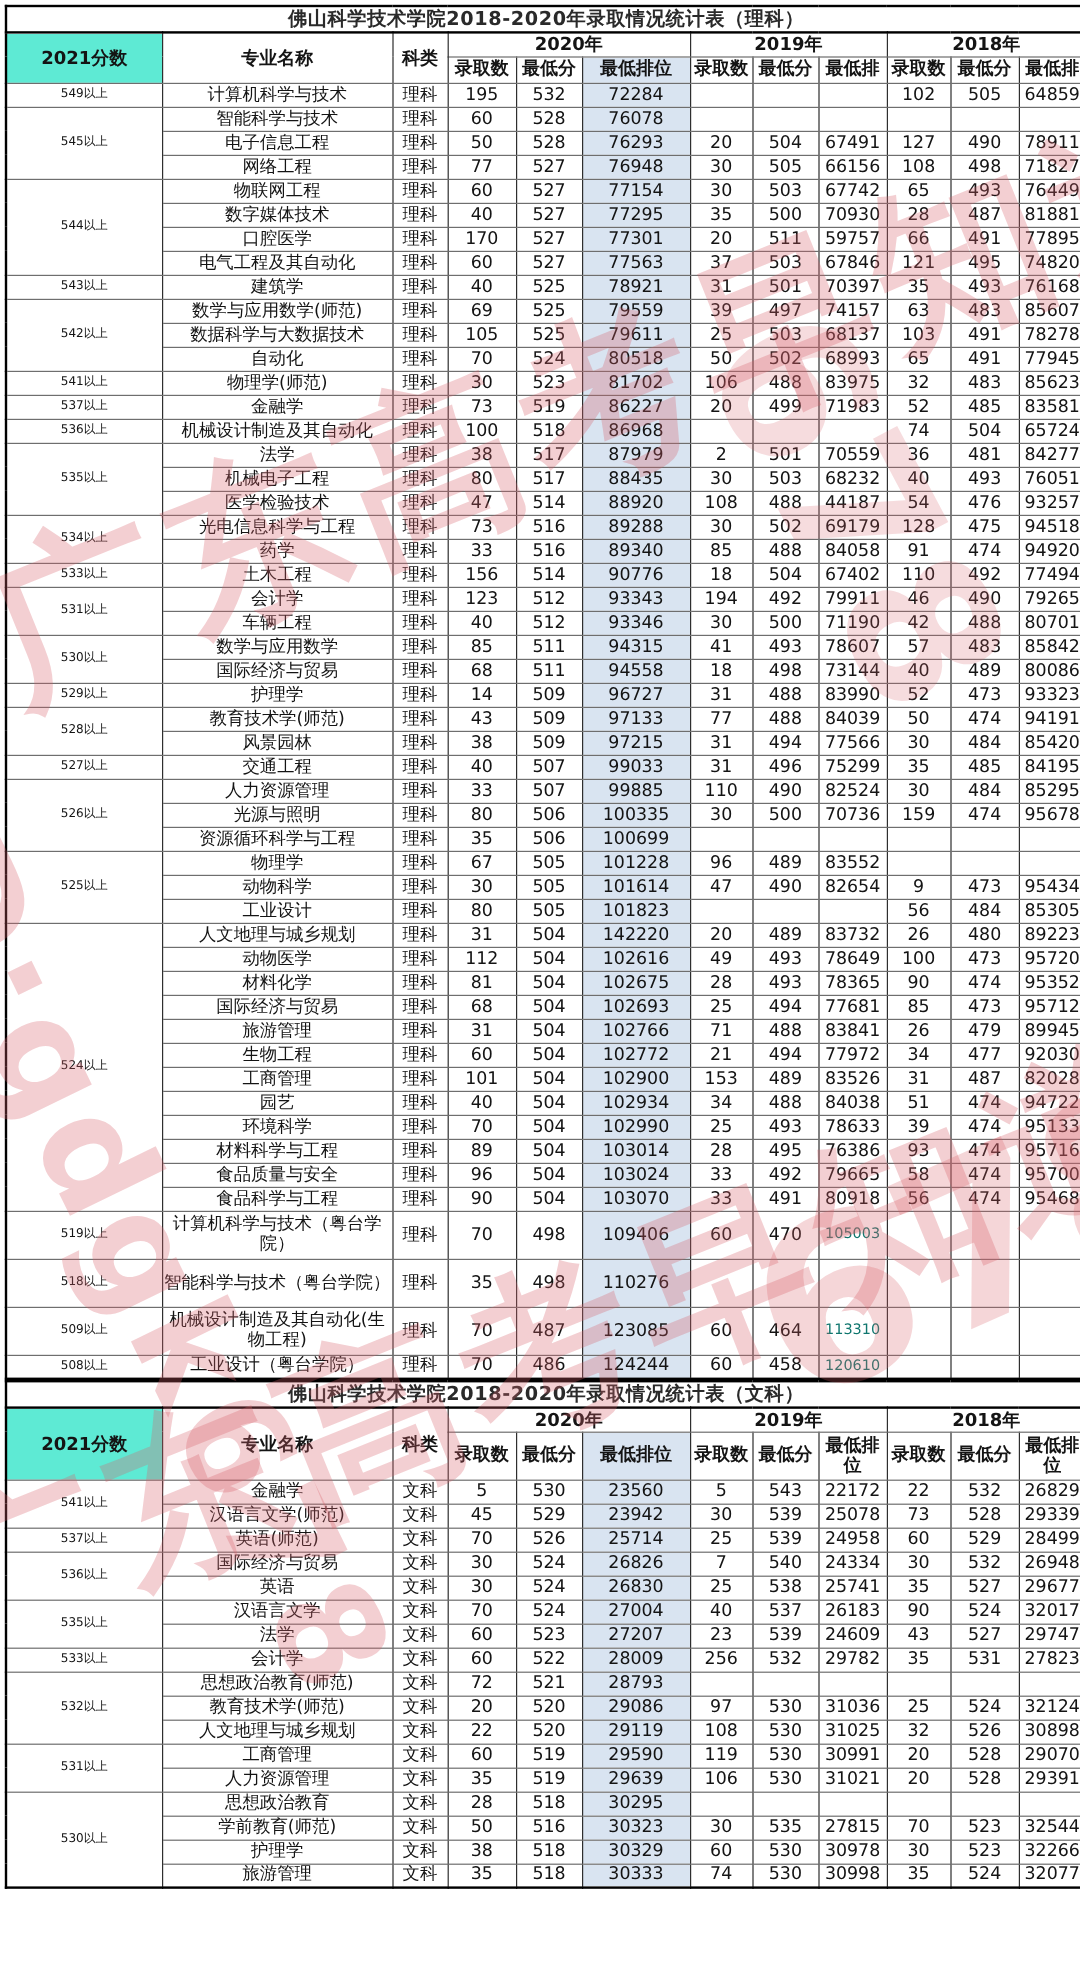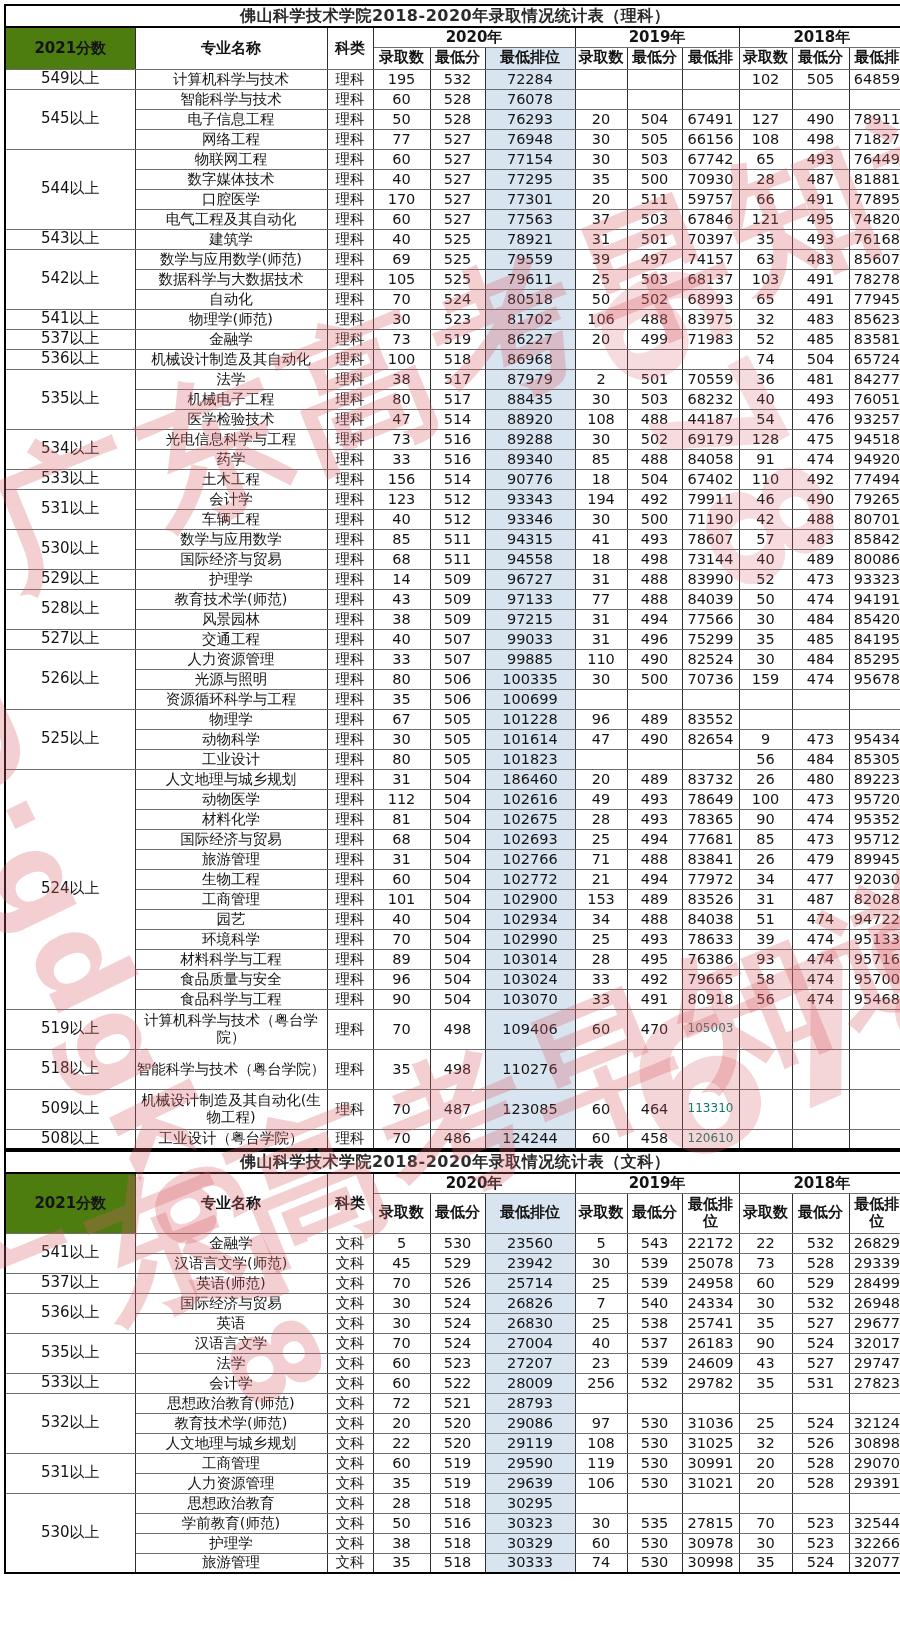--- a/index.html
+++ b/index.html
@@ -15,28 +15,28 @@
     border-top:1px solid #6e6e6e;border-bottom:1px solid #6e6e6e;
     text-align:center;vertical-align:middle;overflow:hidden;
     padding:0 1px;color:#141414;font-size:14.5px;line-height:1.15;
     white-space:normal;word-break:break-all;
   }
   tr.t-title td{border:2px solid #000;font-size:16px;font-weight:600;height:20px;color:#2a2a2a;letter-spacing:.5px;}
   tr.hdr td{font-weight:700;font-size:15px;}
   tr.hdr1{height:20px;}
   table.science tr.hdr2{height:22px;}
   table.arts tr.hdr2{height:40px;}
-  td.shade{background:#4d7c0f;}
+  td.shade{background:#5eead4;}
   td.hl{background:#d9e4f1;}
   tr.gs td{border-top:1.6px solid #000;}
   table.science tr.data{height:20px;}
   table.arts tr.data{height:20px;}
   tr.tall{height:40px !important;}
   table.science tr.tall{height:40px;}
-  td.score{font-size:15px;margin-top:20px;}
+  td.score{font-size:10px;margin-top:20px;}
   td.major{font-size:14.5px;}
   td.v-small{font-size:12px;color:#0f766e;}
   .watermark-layer{position:absolute;left:0;top:0;width:900px;height:1638px;overflow:hidden;pointer-events:none;z-index:6;}
   .wm{position:absolute;font-weight:700;color:rgba(216,95,106,0.30);white-space:nowrap;line-height:1;}
   .wm1{font-size:148px;letter-spacing:10px;left:-30px;top:468px;transform:rotate(-22deg);transform-origin:0 0;}
   .wm2{font-size:118px;letter-spacing:6px;left:-15px;top:635px;transform:rotate(64deg);transform-origin:0 0;}
   .wm3{font-size:148px;letter-spacing:10px;left:-80px;top:1262px;transform:rotate(-22deg);transform-origin:0 0;}
   .wm4{font-size:188px;left:600px;top:1028px;transform:rotate(-24deg);transform-origin:0 0;color:rgba(216,95,106,0.26);}
   .wm5{font-size:165px;left:705px;top:235px;transform:rotate(62deg);transform-origin:0 0;color:rgba(216,95,106,0.22);}
 </style>
@@ -555,21 +555,21 @@
             <td>56</td>
             <td>484</td>
             <td>85305</td>
           </tr>
           <tr class="data gs">
             <td class="score" rowspan="12">524以上</td>
             <td class="major">人文地理与城乡规划</td>
             <td>理科</td>
             <td>31</td>
             <td>504</td>
-            <td class="hl">186460</td>
+            <td class="hl">142220</td>
             <td>20</td>
             <td>489</td>
             <td>83732</td>
             <td>26</td>
             <td>480</td>
             <td>89223</td>
           </tr>
           <tr class="data">
             <td class="major">动物医学</td>
             <td>理科</td>

